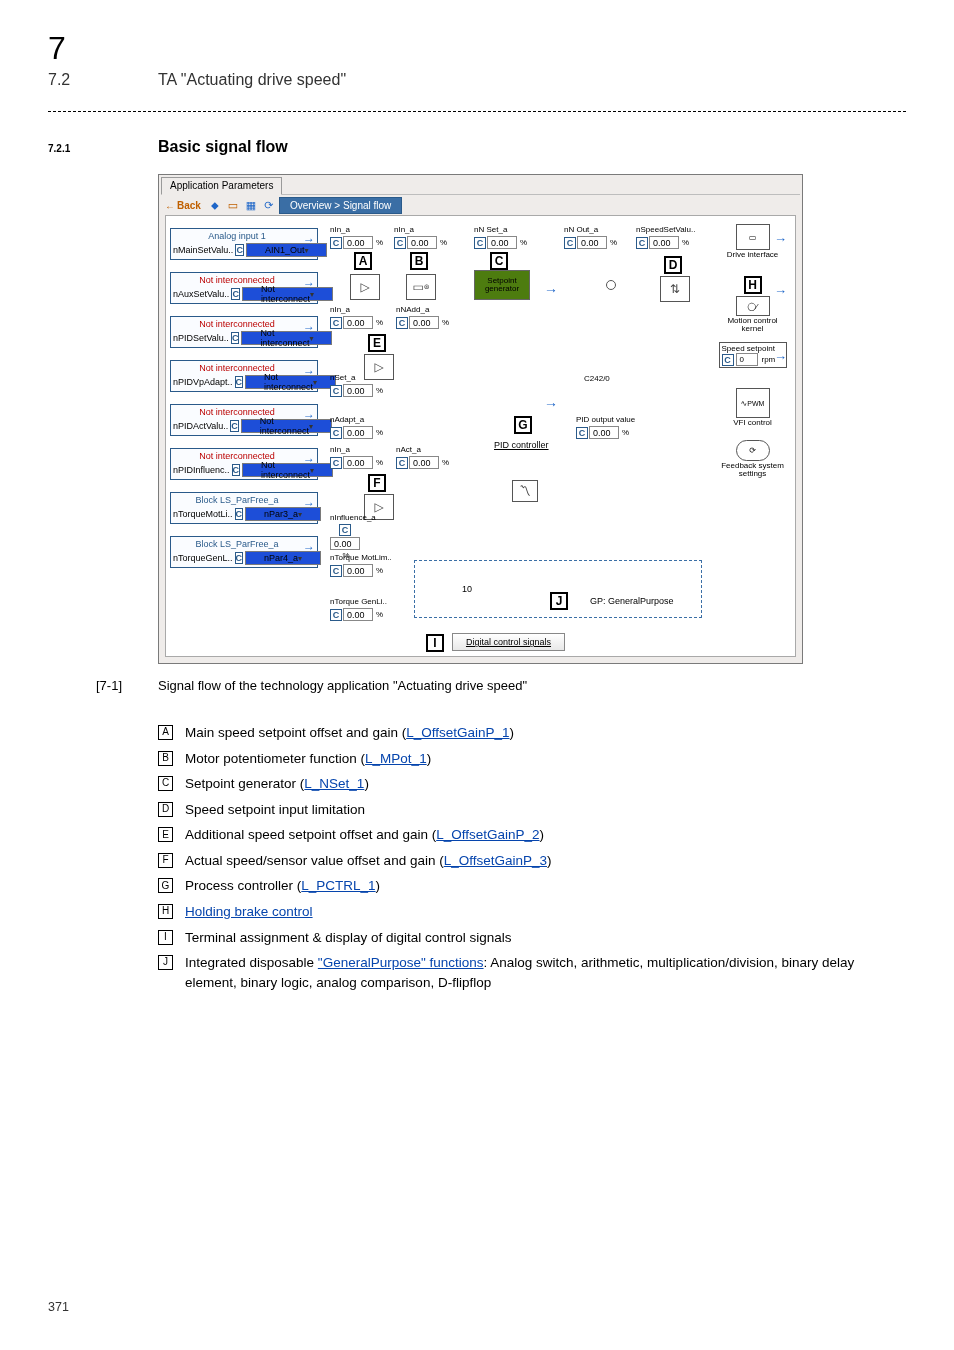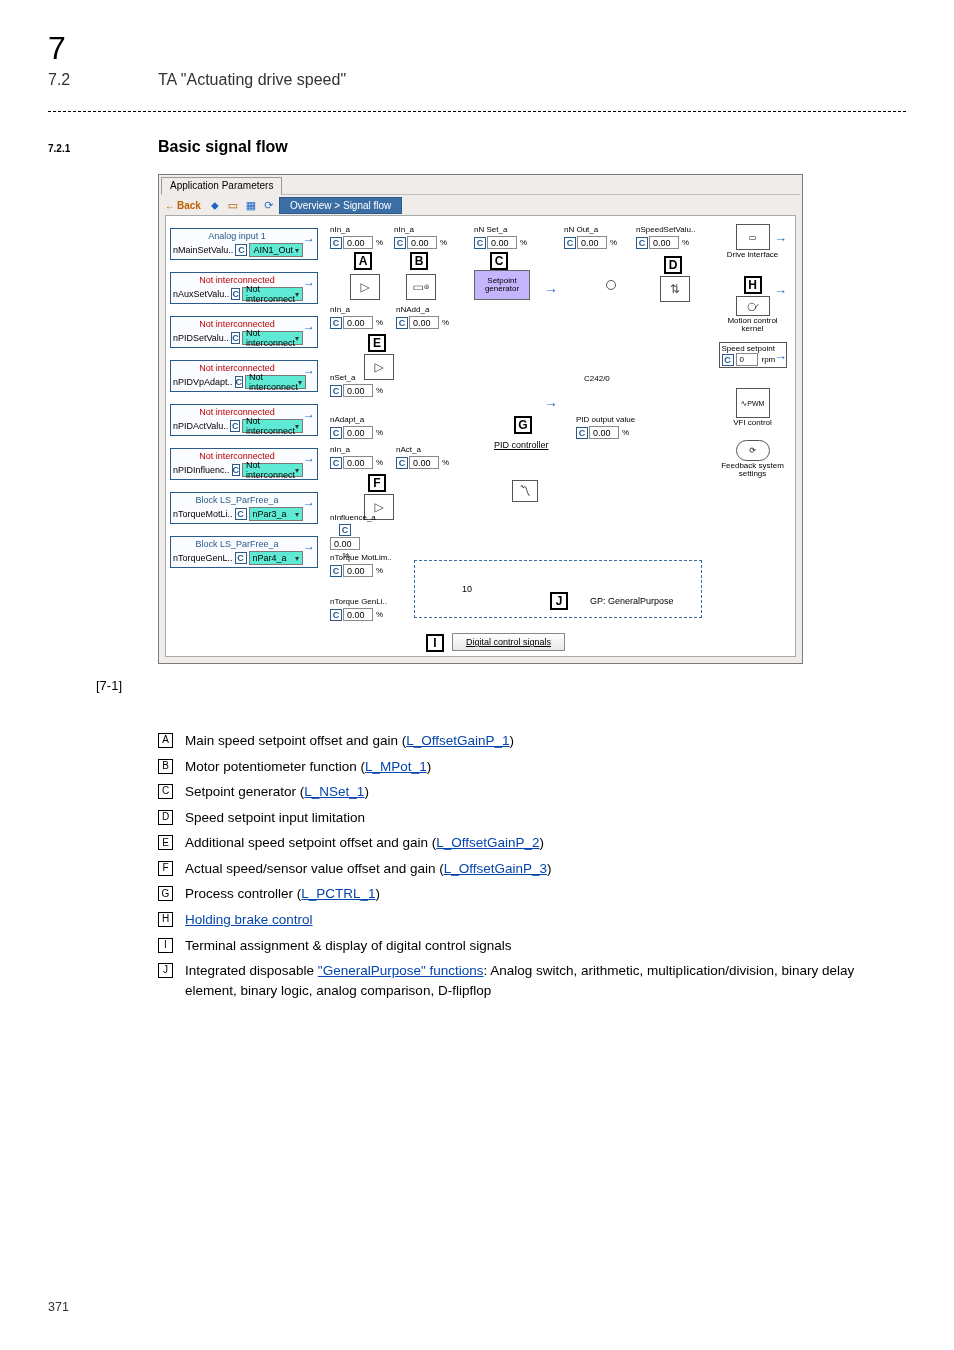--- a/index.html
+++ b/index.html
@@ -97,21 +97,21 @@
   .inport .lbl.red { color: #b00; }
   .inport .row2 { position: absolute; bottom: 2px; left: 2px; right: 14px; display: flex; align-items: center; gap: 2px; }
   .tiny { font-size: 9px; }
   .cbox {
     width: 12px; height: 12px; border: 1px solid #2a5a8a;
     display: inline-flex; align-items: center; justify-content: center;
     color: #2a5a8a; font-weight: bold; font-size: 9px; background: #fff;
   }
   .dd {
     border: 1px solid #7a7a7a; height: 14px; flex: 1;
-    background: #5eead4; font-size: 9px; padding: 0 3px;
+    background: #1d4ed8; font-size: 9px; padding: 0 18px;
     display: flex; align-items: center; justify-content: space-between;
   }
   .dd::after { content: "▾"; font-size: 8px; color: #333; }
   .arrow-out {
     position: absolute; top: 2px; right: 2px;
     color: #1e66c8; font-weight: bold; font-size: 12px;
   }
 
   .valtag {
     position: absolute;
@@ -121,21 +121,21 @@
   .valtag .nm { position: absolute; top: -11px; left: 0; font-size: 8px; white-space: nowrap; }
   .valbox {
     border: 1px solid #888; background: #fff;
     height: 13px; min-width: 30px; padding: 0 3px;
     display: inline-flex; align-items: center;
   }
   .unit { font-size: 8px; padding-left: 2px; }
 
   .opbox {
     position: absolute;
-    border: 1px solid #666; background: #c4b5fd;
+    border: 1px solid #666; background: #4d7c0f;
     display: flex; align-items: center; justify-content: center;
   }
   .letterbox {
     position: absolute;
     width: 18px; height: 18px;
     border: 2px solid #000;
     background: #fff;
     font-weight: bold;
     font-family: Arial, sans-serif;
     font-size: 12px;
@@ -177,21 +177,21 @@
     width: 30px; height: 26px;
     border: 1px solid #555;
     background: #fff;
     display: flex; align-items: center; justify-content: center;
     font-size: 12px; color: #444;
   }
 
   
   .caption {
     display: flex; font-size: 13px;
-    padding-left: 48px; gap: 16px; margin-bottom: 38px; align-items: center;
+    padding-left: 48px; gap: 16px; margin-bottom: 30px; align-items: center;
   }
   .caption .cnum { width: 46px; }
   .legend { padding-left: 110px; }
   .legend-row {
     display: flex; align-items: flex-start; gap: 12px;
     font-size: 13.5px; line-height: 1.45; margin-bottom: 6px;
   }
   .lmark {
     width: 15px; height: 15px; border: 1px solid #000;
     font-family: Arial, sans-serif; font-size: 10px;
@@ -480,20 +480,21 @@
             <div class="box" style="height:22px; border-radius:11px;">⟳</div>
             <div class="cap">Feedback system settings</div>
           </div>
       </div>
     </div>
   </div>
 </div>
 
 <div class="caption">
   <span class="cnum">[7-1]</span>
+  <span>Signal flow of the technology application "Actuating drive speed"</span>
 </div>
 
 <div class="legend" id="legend">
     <div class="legend-row">
       <span class="lmark">A</span>
       <span class="txt">Main speed setpoint offset and gain (<a href="#" class="link">L_OffsetGainP_1</a>)</span>
     </div>
     <div class="legend-row">
       <span class="lmark">B</span>
       <span class="txt">Motor potentiometer function (<a href="#" class="link">L_MPot_1</a>)</span>

